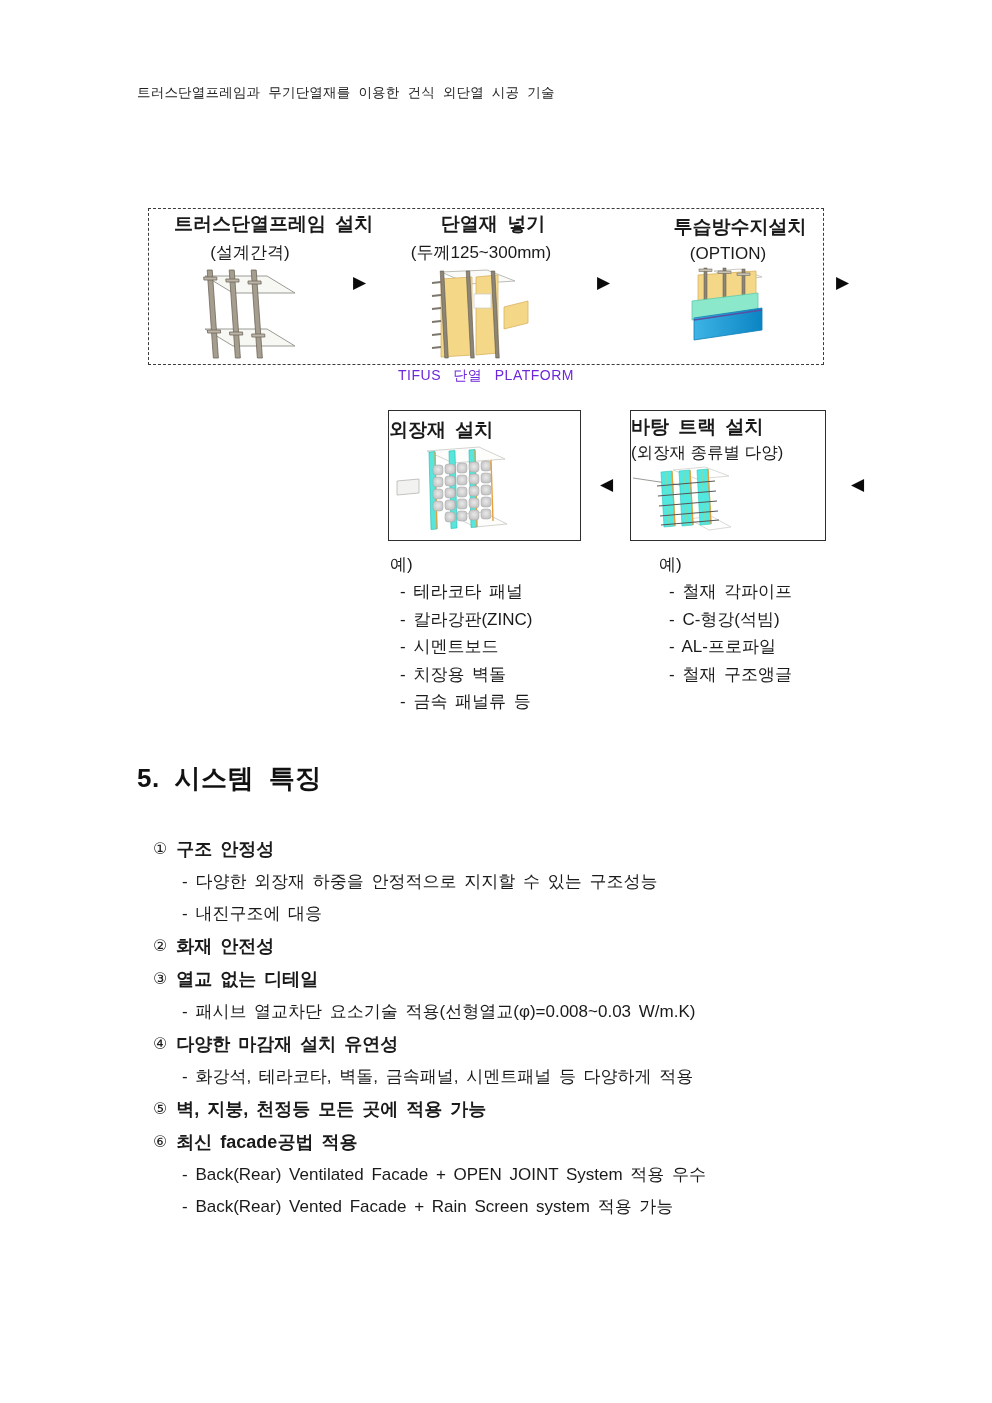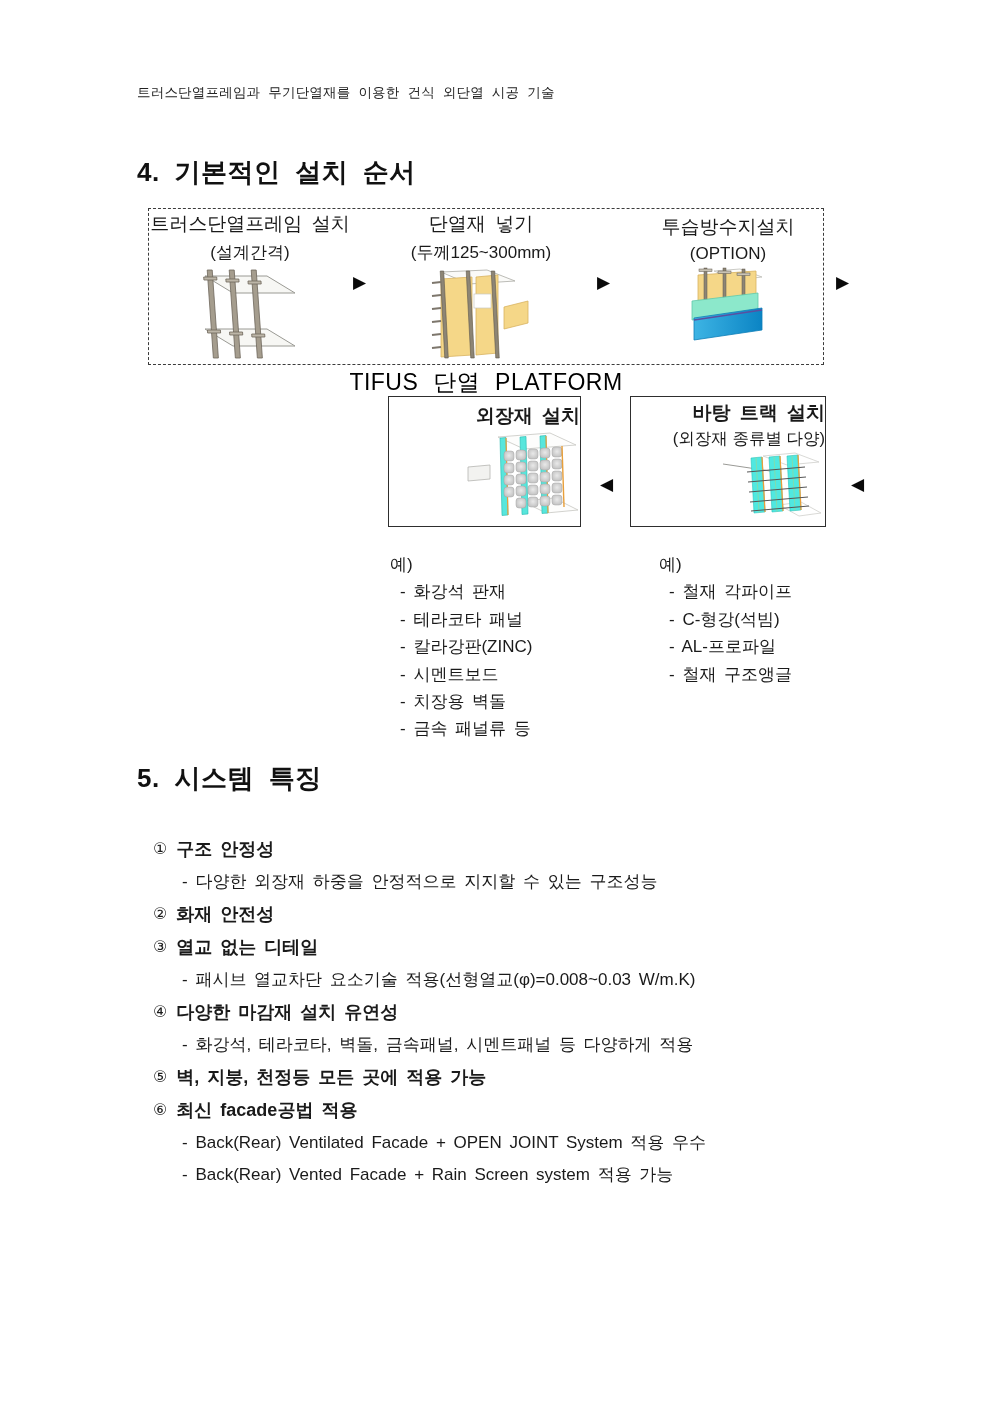--- a/index.html
+++ b/index.html
@@ -21,39 +21,39 @@
   .sec5-title { left:137px; top:761px; }
 
   .dashed-box {
     position:absolute; left:148px; top:208px; width:676px; height:157px;
     border:1.6px dashed #3c3c3c;
   }
   .step { position:absolute; text-align:center; }
   .step-1 { left:150px; top:211px; width:200px; }
   .step-2 { left:385px; top:211px; width:192px; }
   .step-3 { left:633px; top:214px; width:190px;text-align:center; }
-  .step-title { font-size:19px; font-weight:400; white-space:nowrap; word-spacing:4px; }
+  .step-title { font-size:19px; font-weight:700; white-space:nowrap; word-spacing:4px;padding-left:24px; }
   .step-sub { font-size:17px; margin-top:4px; white-space:nowrap; }
   .step-art { margin-top:3px; }
 
   .arrow { position:absolute; font-size:17px; color:#0a0a0a; line-height:1; }
   .ar1 { left:353px; top:274px; }
   .ar2 { left:597px; top:274px; }
   .ar3 { left:836px; top:274px; }
   .al1 { left:600px; top:476px; }
   .al2 { left:851px; top:476px; }
 
   .platform-caption {
     position:absolute; left:148px; top:367px; width:676px; text-align:center;
-    font-size:23px; color:#000000; word-spacing:8px; letter-spacing:0.5px;
+    font-size:14px; color:#6d28d9; word-spacing:8px; letter-spacing:0.5px;
   }
 
   .solid-box {
-    position:absolute; top:396px; height:131px; border:1.6px solid #2e2e2e;
-    background:#fff; text-align:right;
+    position:absolute; top:410px; height:131px; border:1.6px solid #2e2e2e;
+    background:#fff; text-align:left;
   }
   .finish-box { left:388px; width:193px; }
   .track-box  { left:630px; width:196px; }
   .box-title { font-size:19px; font-weight:700; margin-top:6px; white-space:nowrap; word-spacing:4px; }
   .track-box .box-title { margin-top:3px; }
   .box-sub { font-size:16.5px; margin-top:2px; white-space:nowrap; }
 
   .example-list { position:absolute; top:551px; font-size:17px; line-height:27.4px; word-spacing:3px; }
   .list-left  { left:390px; width:250px; }
   .list-right { left:659px; width:230px; }
@@ -65,21 +65,20 @@
   .feature-num { font-weight:400; font-size:16px; margin-right:9px; position:relative; top:-1px; }
   .feature-item { line-height:32px; padding-left:29px; font-weight:400; white-space:nowrap; }
 </style>
 </head>
 <body>
 
 <div class="page">
 
   <div class="doc-header">트러스단열프레임과 무기단열재를 이용한 건식 외단열 시공 기술</div>
 
-  <div class="h-sec sec4-title">4. 기본적인 설치 순서</div>
 
   <div class="dashed-box"></div>
 
   <div class="step step-1">
     <div class="step-title">트러스단열프레임 설치</div>
     <div class="step-sub">(설계간격)</div>
     <svg class="step-art" width="118" height="94" viewBox="0 0 118 94">
       <polygon points="14,9 76,9 104,26 42,26" fill="#f7f7f4" stroke="#9a9a94" stroke-width="1"></polygon>
       <polygon points="14,62 76,62 104,79 42,79" fill="#f7f7f4" stroke="#9a9a94" stroke-width="1"></polygon>
       <g transform="skewX(4)" stroke="#6f685c" stroke-width="0.8">
@@ -235,21 +234,20 @@
         <line x1="30" y1="61" x2="88" y2="56"></line>
       </g>
     </svg>
   </div>
 
   <div class="arrow al1">◀</div>
   <div class="arrow al2">◀</div>
 
   <div class="example-list list-left">
     <div class="example-label">예)</div>
-    <div class="example-item">- 화강석 판재</div>
     <div class="example-item">- 테라코타 패널</div>
     <div class="example-item">- 칼라강판(ZINC)</div>
     <div class="example-item">- 시멘트보드</div>
     <div class="example-item">- 치장용 벽돌</div>
     <div class="example-item">- 금속 패널류 등</div>
   </div>
 
   <div class="example-list list-right">
     <div class="example-label">예)</div>
     <div class="example-item">- 철재 각파이프</div>
@@ -258,20 +256,21 @@
     <div class="example-item">- 철재 구조앵글</div>
   </div>
 
   <div class="h-sec sec5-title">5. 시스템 특징</div>
 
   <div class="features">
     <div class="feature-head">
       <span class="feature-num">①</span><span>구조 안정성</span>
     </div>
     <div class="feature-item">- 다양한 외장재 하중을 안정적으로 지지할 수 있는 구조성능</div>
+    <div class="feature-item">- 내진구조에 대응</div>
 
     <div class="feature-head">
       <span class="feature-num">②</span><span>화재 안전성</span>
     </div>
 
     <div class="feature-head">
       <span class="feature-num">③</span><span>열교 없는 디테일</span>
     </div>
     <div class="feature-item">- 패시브 열교차단 요소기술 적용(선형열교(φ)=0.008~0.03 W/m.K)</div>
 

